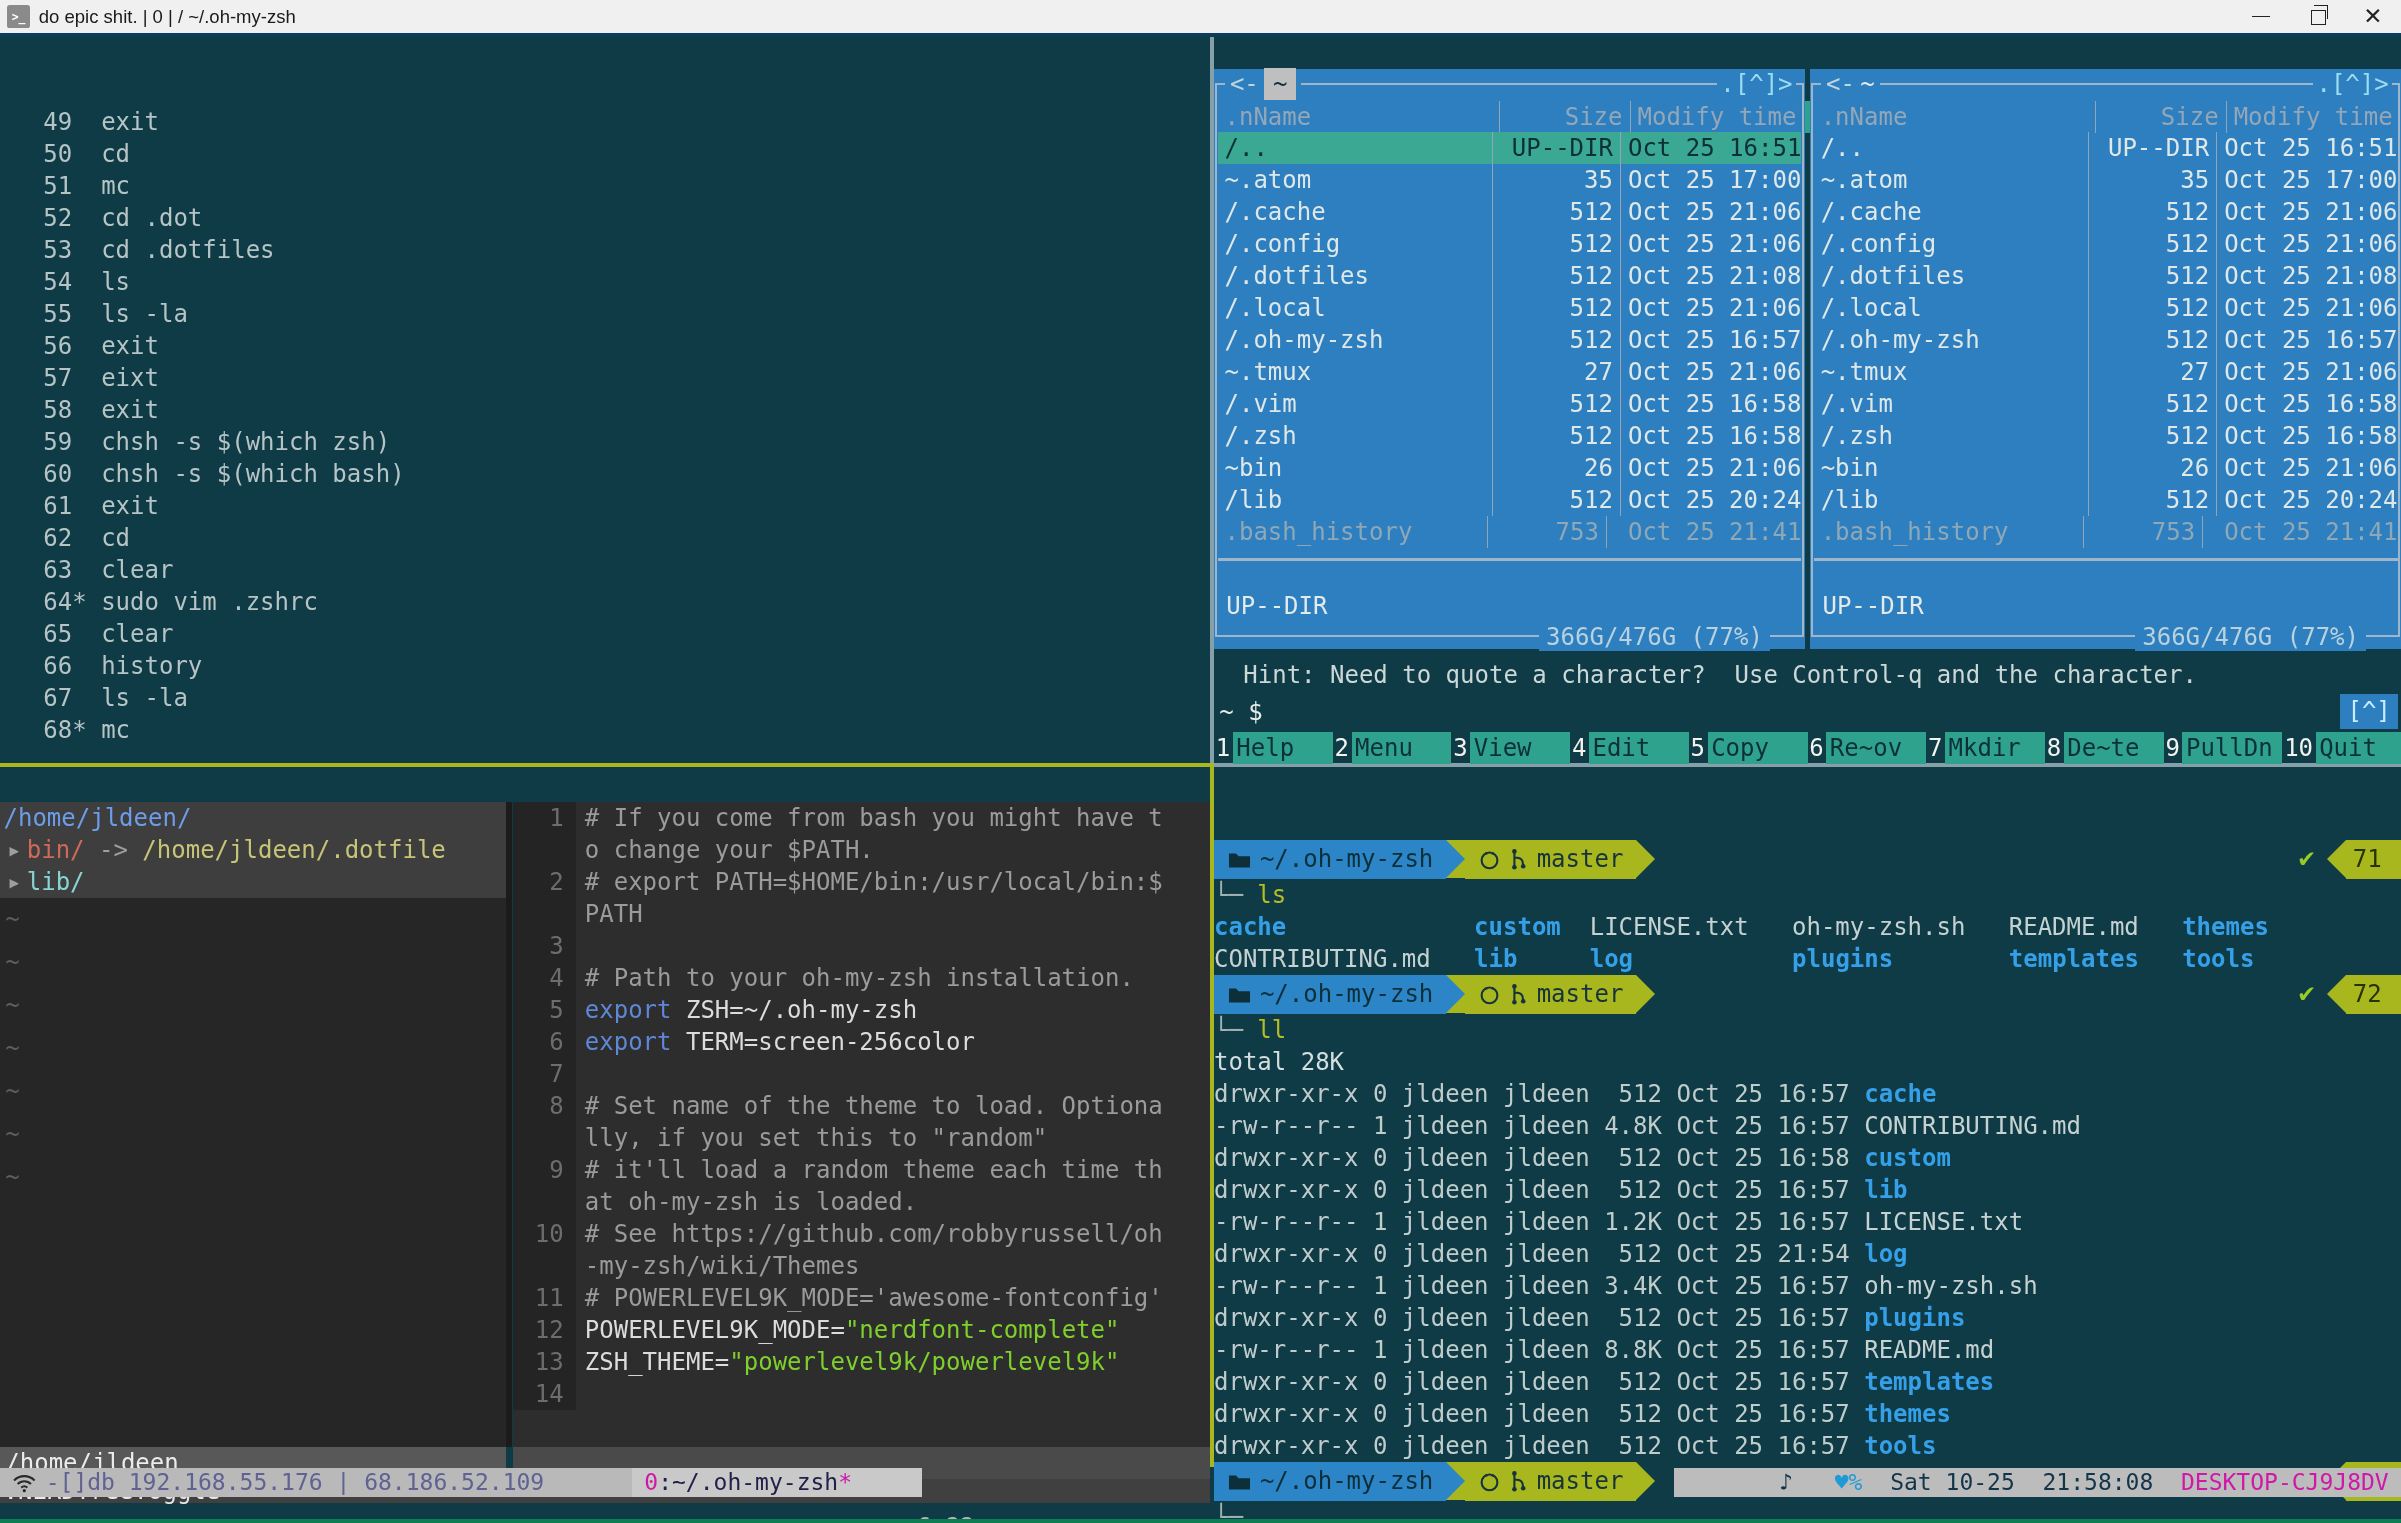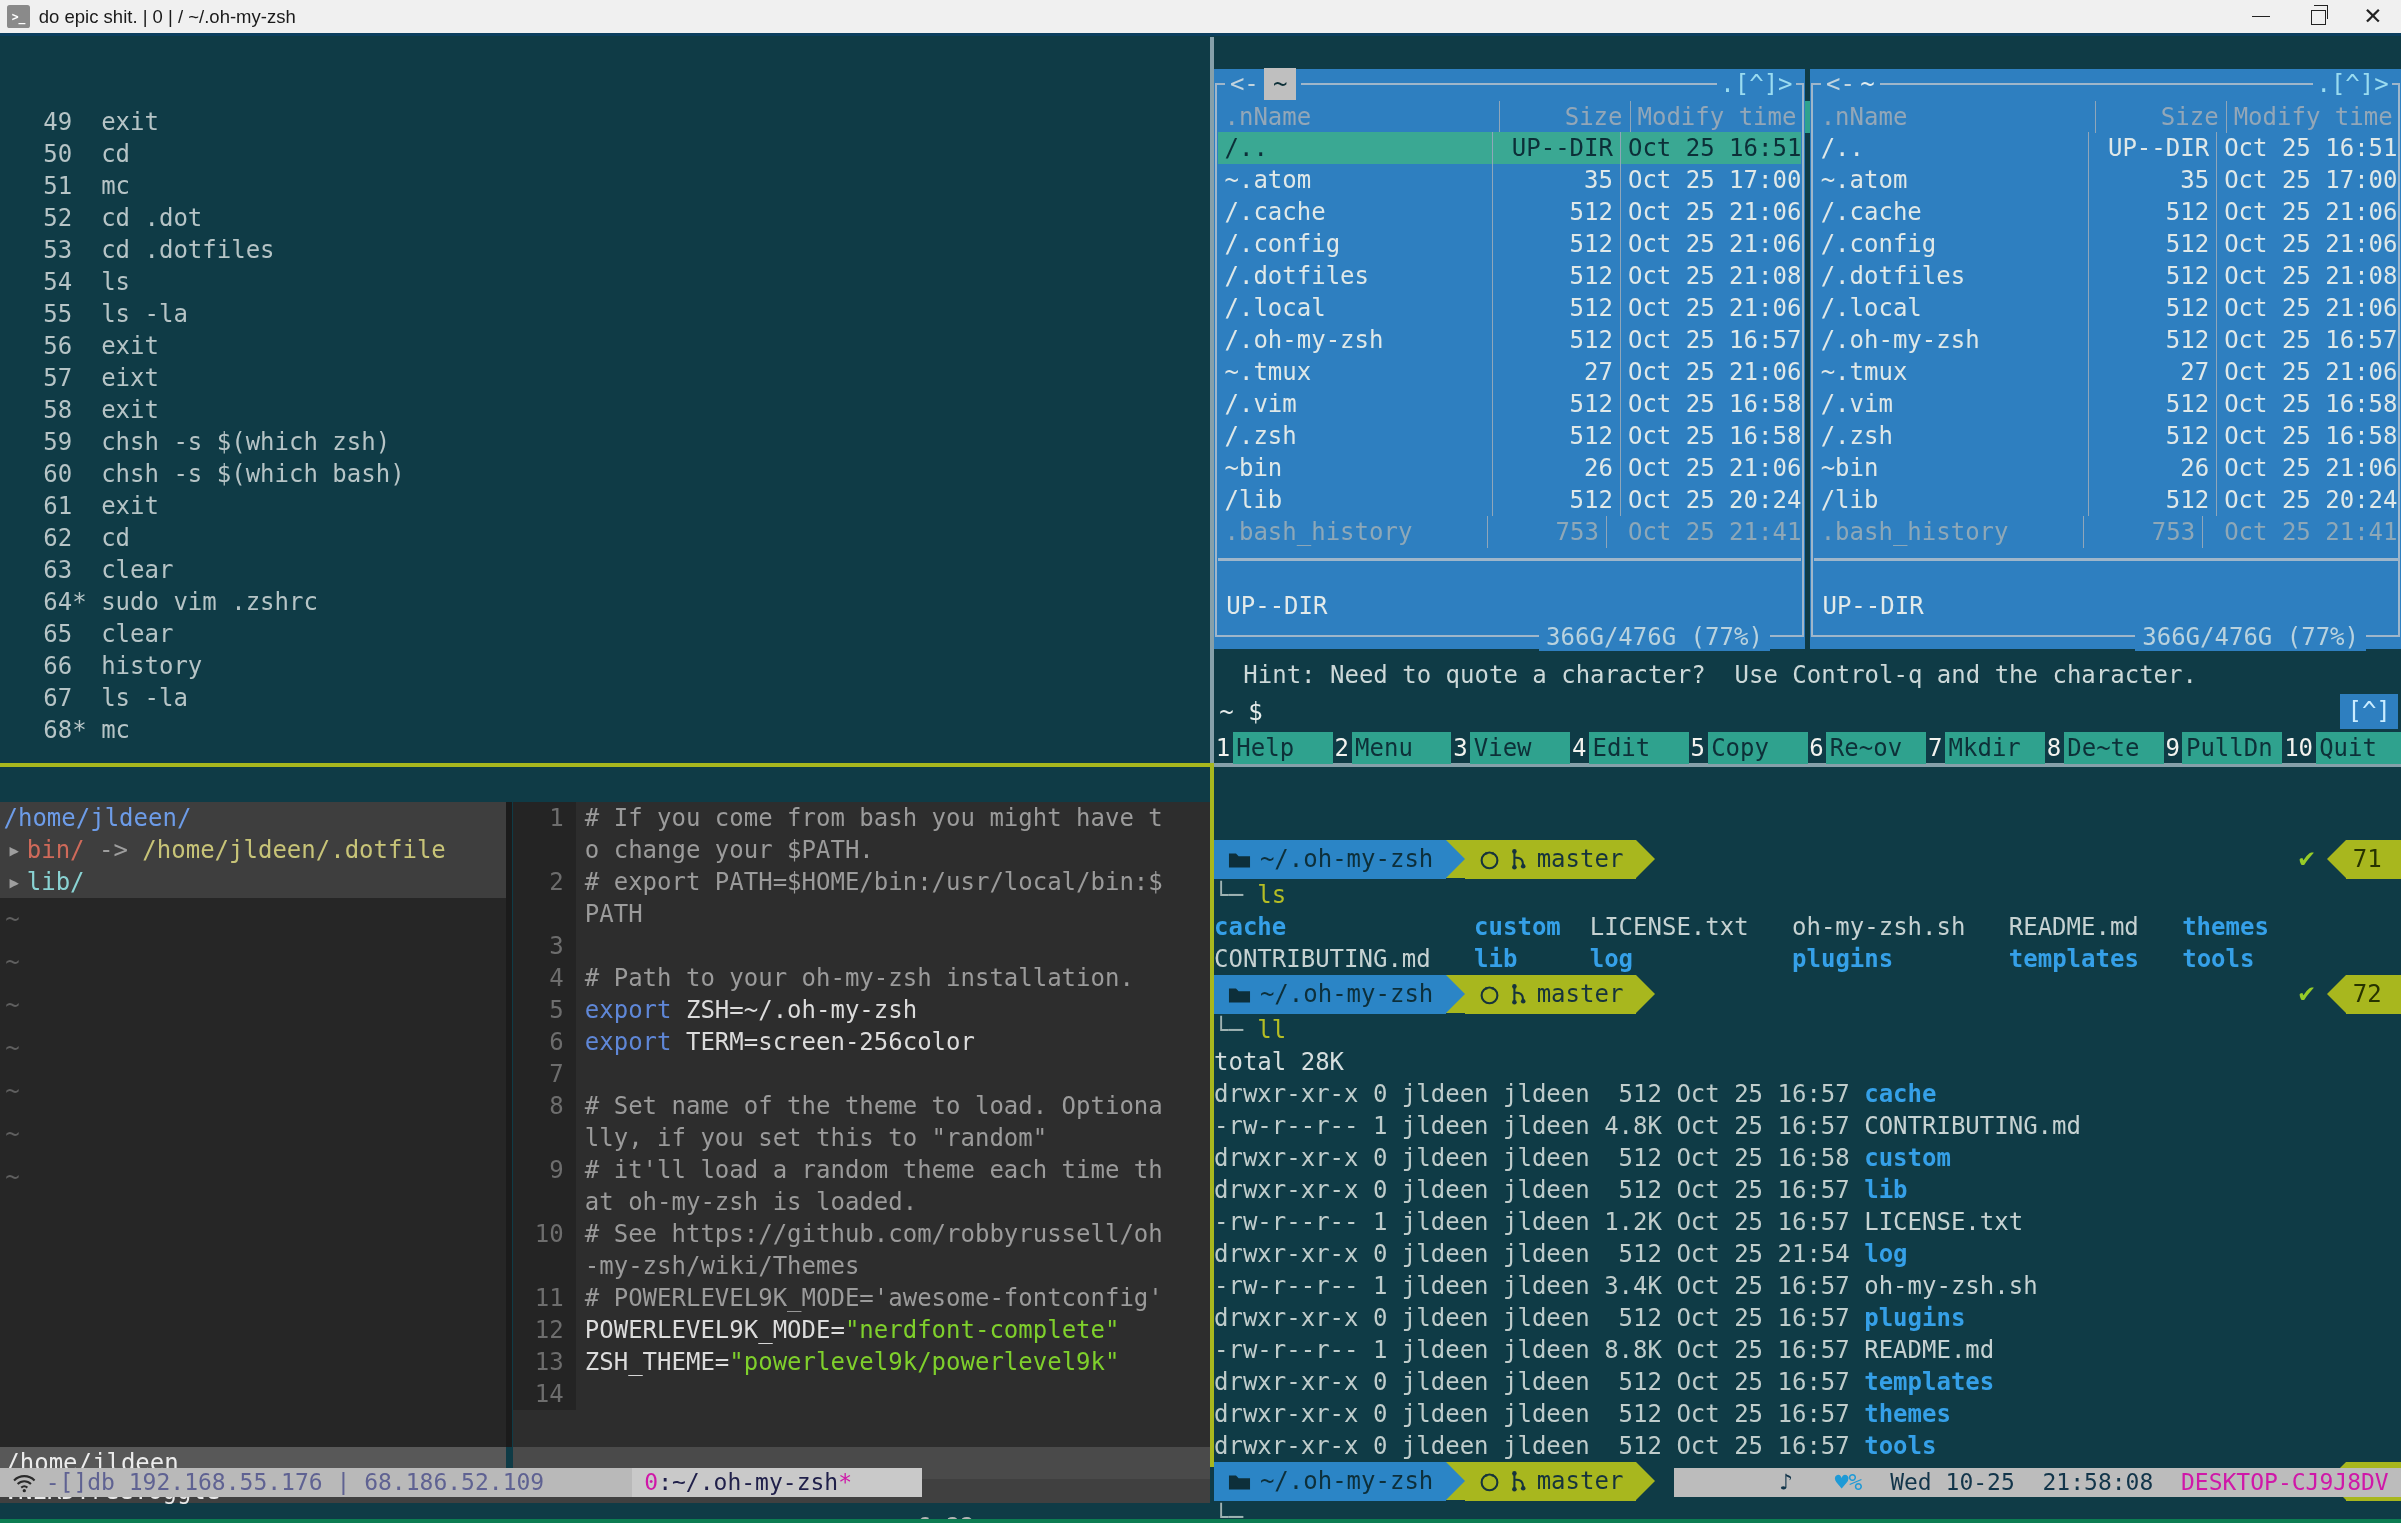--- a/index.html
+++ b/index.html
@@ -227,21 +227,21 @@
     </div>
     <div id="tb-window">
       <span class="mag">0</span><span>:~/.oh-my-zsh</span><span class="mag">*</span>
     </div>
     <div id="tb-right">
       <span>♪</span>
       <span>&nbsp;&nbsp;&nbsp;</span>
       <span class="blue-ico">♥</span>
       <span class="blue-ico">%</span>
       <span>&nbsp;&nbsp;</span>
-      <span>Wed 10-25</span>
+      <span>Sat 10-25</span>
       <span>&nbsp;&nbsp;</span>
       <span>21:58:08</span>
       <span>&nbsp;&nbsp;</span>
       <span class="mag">DESKTOP-CJ9J8DV</span>
     </div>
   </div>
 
   <div id="bottomstrip"></div>
 </div>
 

